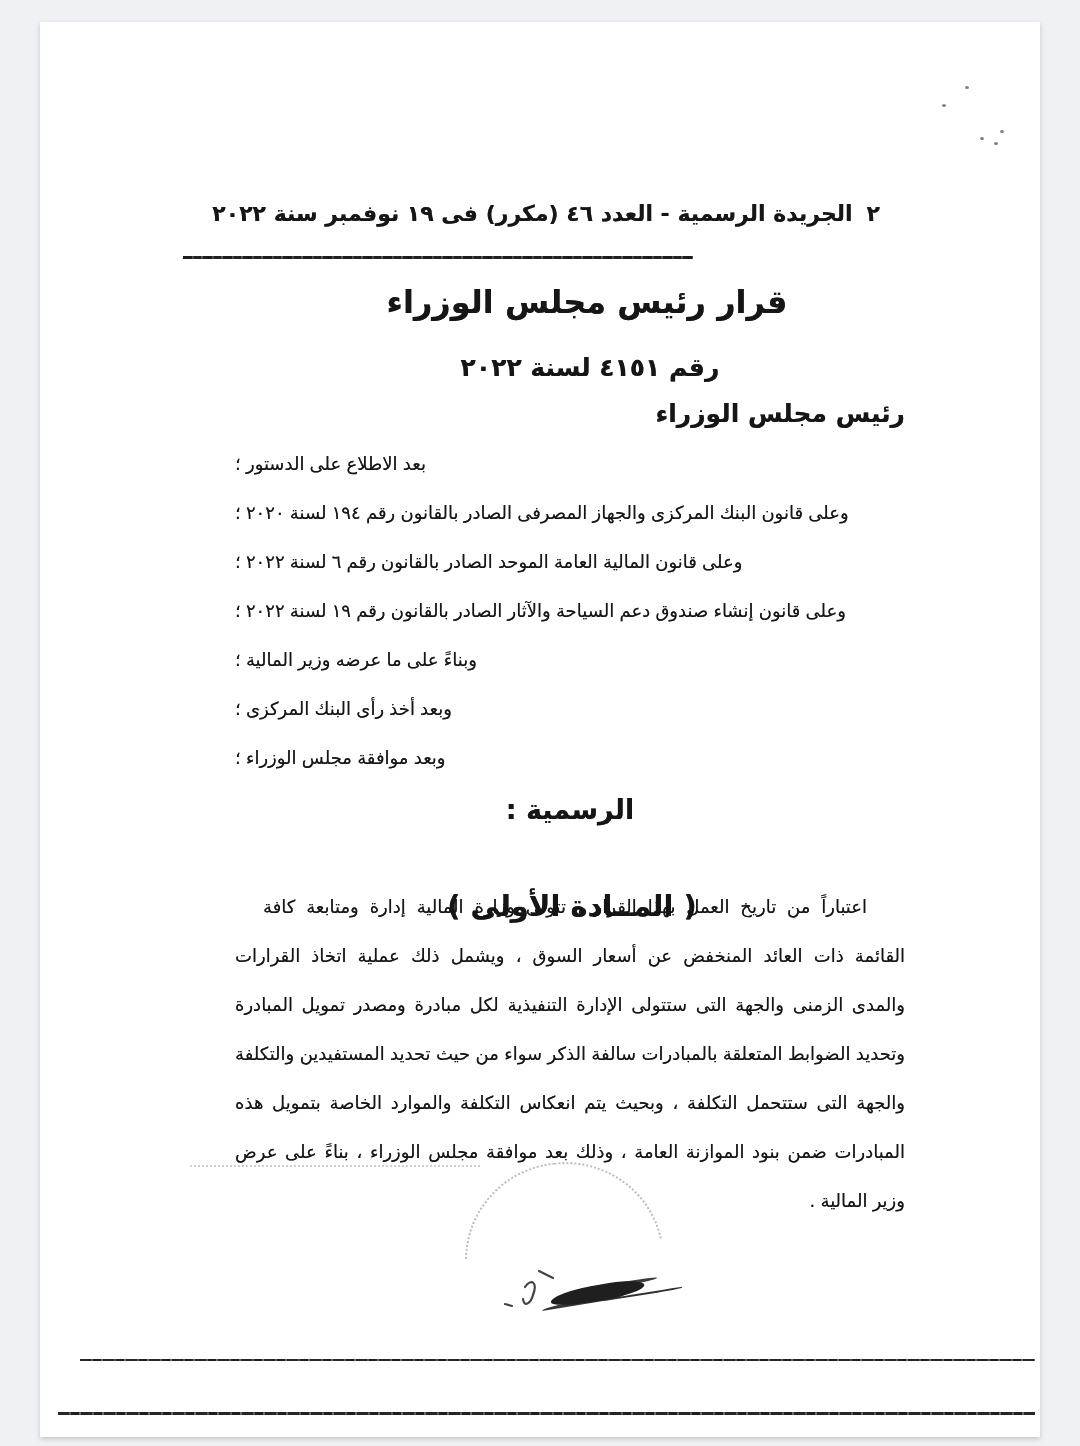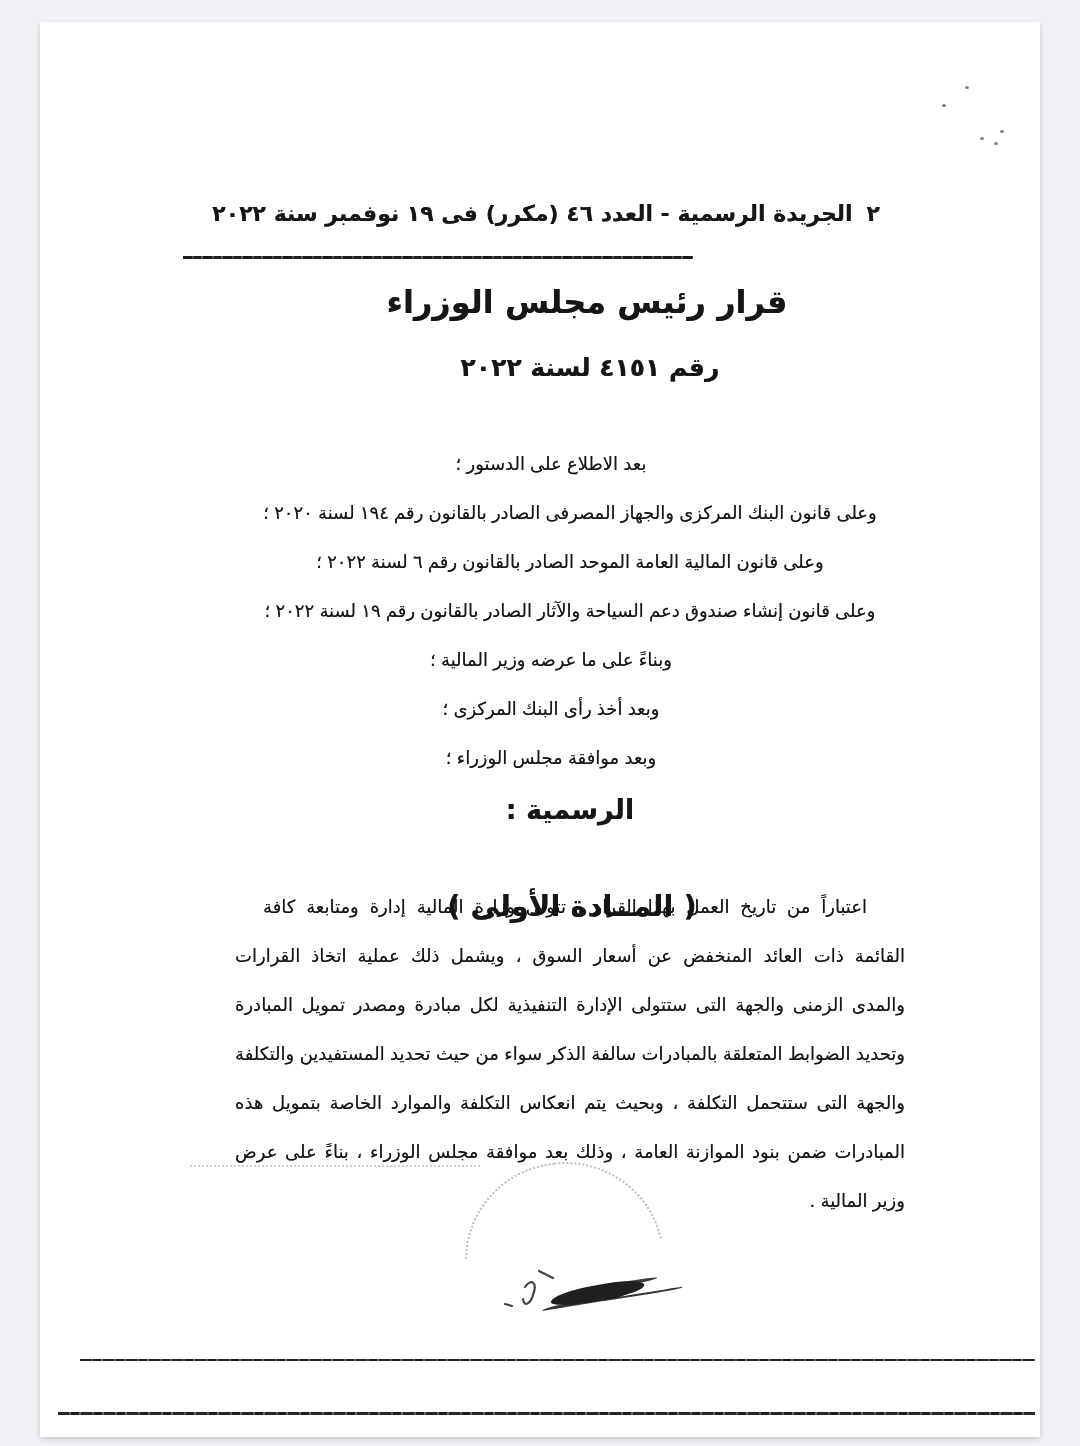--- a/index.html
+++ b/index.html
@@ -51,21 +51,21 @@
     height: 40px; line-height: 40px;
     font-size: 25px; font-weight: bold; white-space: nowrap;
   }
   
   .preamble {
     position: absolute; top: 417px; right: 135px; left: 195px;
     font-size: 18px;
   }
   .cl {
     height: 49px; line-height: 49px;
-    white-space: nowrap; text-align: center;
+    white-space: nowrap; text-align: left;
     word-spacing: -0.5px;
   }
   .cl:nth-child(1), .cl:nth-child(5), .cl:nth-child(6), .cl:nth-child(7) {
     padding-right: 38px;
   }
   
   .body-par {
     position: absolute; top: 860px; right: 135px; left: 195px;
     font-size: 18px;
   }
@@ -122,20 +122,21 @@
   <div class="paper">
 
     <div class="header-row">
       <span>٢</span>
       <span>الجريدة الرسمية - العدد ٤٦ (مكرر) فى ١٩ نوفمبر سنة ٢٠٢٢</span>
     </div>
     <div class="header-rule"></div>
 
     <div class="h-center title">قرار رئيس مجلس الوزراء</div>
     <div class="h-center subtitle">رقم ٤١٥١ لسنة ٢٠٢٢</div>
+    <div class="issuer">رئيس مجلس الوزراء</div>
 
     <div class="preamble">
       <div class="cl">بعد الاطلاع على الدستور ؛</div>
       <div class="cl">وعلى قانون البنك المركزى والجهاز المصرفى الصادر بالقانون رقم ١٩٤ لسنة ٢٠٢٠ ؛</div>
       <div class="cl">وعلى قانون المالية العامة الموحد الصادر بالقانون رقم ٦ لسنة ٢٠٢٢ ؛</div>
       <div class="cl">وعلى قانون إنشاء صندوق دعم السياحة والآثار الصادر بالقانون رقم ١٩ لسنة ٢٠٢٢ ؛</div>
       <div class="cl">وبناءً على ما عرضه وزير المالية ؛</div>
       <div class="cl">وبعد أخذ رأى البنك المركزى ؛</div>
       <div class="cl">وبعد موافقة مجلس الوزراء ؛</div>
     </div>

